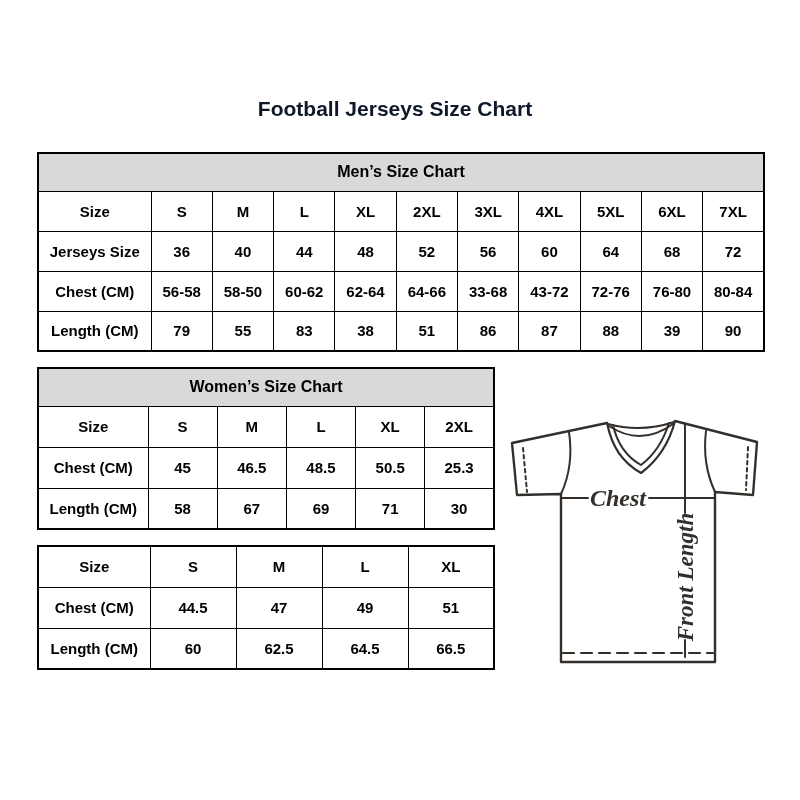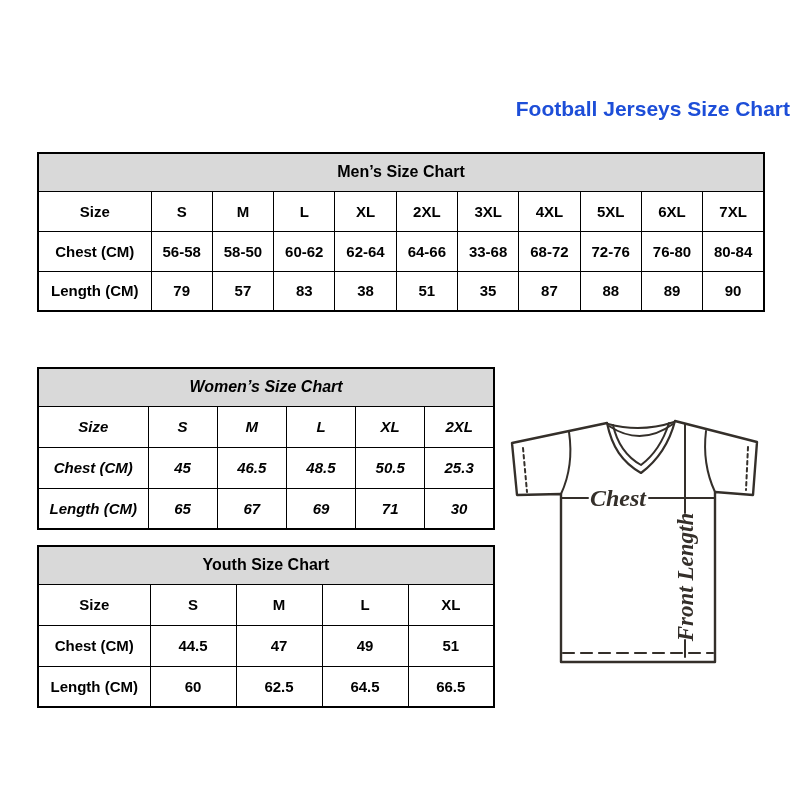--- a/index.html
+++ b/index.html
@@ -3,36 +3,36 @@
 <meta charset="utf-8">
 <style>
   html, body { margin: 0; padding: 0; }
   body {
     width: 800px; height: 800px; position: relative;
     background: #ffffff; font-family: "Liberation Sans", sans-serif;
     color: #000;
   }
   .page-title {
     position: absolute; top: 97px; left: 0; width: 790px;
-    text-align: right; font-size: 21px; font-weight: bold; color: #1d4ed8;
+    text-align: center; font-size: 21px; font-weight: bold; color: #0f172a;
   }
   table.size-table {
     position: absolute; border-collapse: collapse; table-layout: fixed;
     border: 2px solid #000;
   }
   table.size-table td {
     border: 1px solid #000; text-align: center; vertical-align: middle;
     font-weight: bold; font-size: 15px; color: #000; padding: 0;
     overflow: hidden; white-space: nowrap;
   }
   table.size-table tr.hdr td {
     background: #d9d9d9; font-size: 16px; margin-top: 13px;
   }
   #mens-table  { left: 37px; top: 152px; width: 726px; }
-  #womens-table{ left: 37px; top: 367px; width: 456px; font-style: italic; }
+  #womens-table{ left: 37px; top: 367px; width: 456px; }
   #youth-table { left: 37px; top: 545px; width: 456px; }
   tr.hdr { height: 38px; }
   tr.r   { height: 40px; }
   #womens-table tr.r, #youth-table tr.r { height: 41px; }
   #jersey-svg { position: absolute; left: 505px; top: 410px; }
   .sketch-text {
     font-family: "Liberation Serif", serif;
     font-style: italic; font-weight: bold;
   }
 </style>
@@ -57,43 +57,56 @@
       <td>L</td>
       <td>XL</td>
       <td>2XL</td>
       <td>3XL</td>
       <td>4XL</td>
       <td>5XL</td>
       <td>6XL</td>
       <td>7XL</td>
     </tr>
     <tr class="r">
+      <td>Jerseys Size</td>
+      <td>36</td>
+      <td>40</td>
+      <td>44</td>
+      <td>48</td>
+      <td>52</td>
+      <td>56</td>
+      <td>60</td>
+      <td>64</td>
+      <td>68</td>
+      <td>72</td>
+    </tr>
+    <tr class="r">
       <td>Chest (CM)</td>
       <td>56-58</td>
       <td>58-50</td>
       <td>60-62</td>
       <td>62-64</td>
       <td>64-66</td>
       <td>33-68</td>
-      <td>68-72</td>
+      <td>43-72</td>
       <td>72-76</td>
       <td>76-80</td>
       <td>80-84</td>
     </tr>
     <tr class="r">
       <td>Length (CM)</td>
       <td>79</td>
-      <td>57</td>
+      <td>55</td>
       <td>83</td>
       <td>38</td>
       <td>51</td>
-      <td>35</td>
+      <td>86</td>
       <td>87</td>
       <td>88</td>
-      <td>89</td>
+      <td>39</td>
       <td>90</td>
     </tr>
   </tbody>
 </table>
 
 <table class="size-table" id="womens-table">
   <colgroup>
     <col style="width:110px">
     <col span="5" style="width:69.2px">
   </colgroup>
@@ -112,38 +125,35 @@
     <tr class="r">
       <td>Chest (CM)</td>
       <td>45</td>
       <td>46.5</td>
       <td>48.5</td>
       <td>50.5</td>
       <td>25.3</td>
     </tr>
     <tr class="r">
       <td>Length (CM)</td>
-      <td>65</td>
+      <td>58</td>
       <td>67</td>
       <td>69</td>
       <td>71</td>
       <td>30</td>
     </tr>
   </tbody>
 </table>
 
 <table class="size-table" id="youth-table">
   <colgroup>
     <col style="width:112px">
     <col span="4" style="width:86px">
   </colgroup>
   <tbody>
-    <tr class="hdr">
-      <td colspan="5">Youth Size Chart</td>
-    </tr>
     <tr class="r">
       <td>Size</td>
       <td>S</td>
       <td>M</td>
       <td>L</td>
       <td>XL</td>
     </tr>
     <tr class="r">
       <td>Chest (CM)</td>
       <td>44.5</td>

